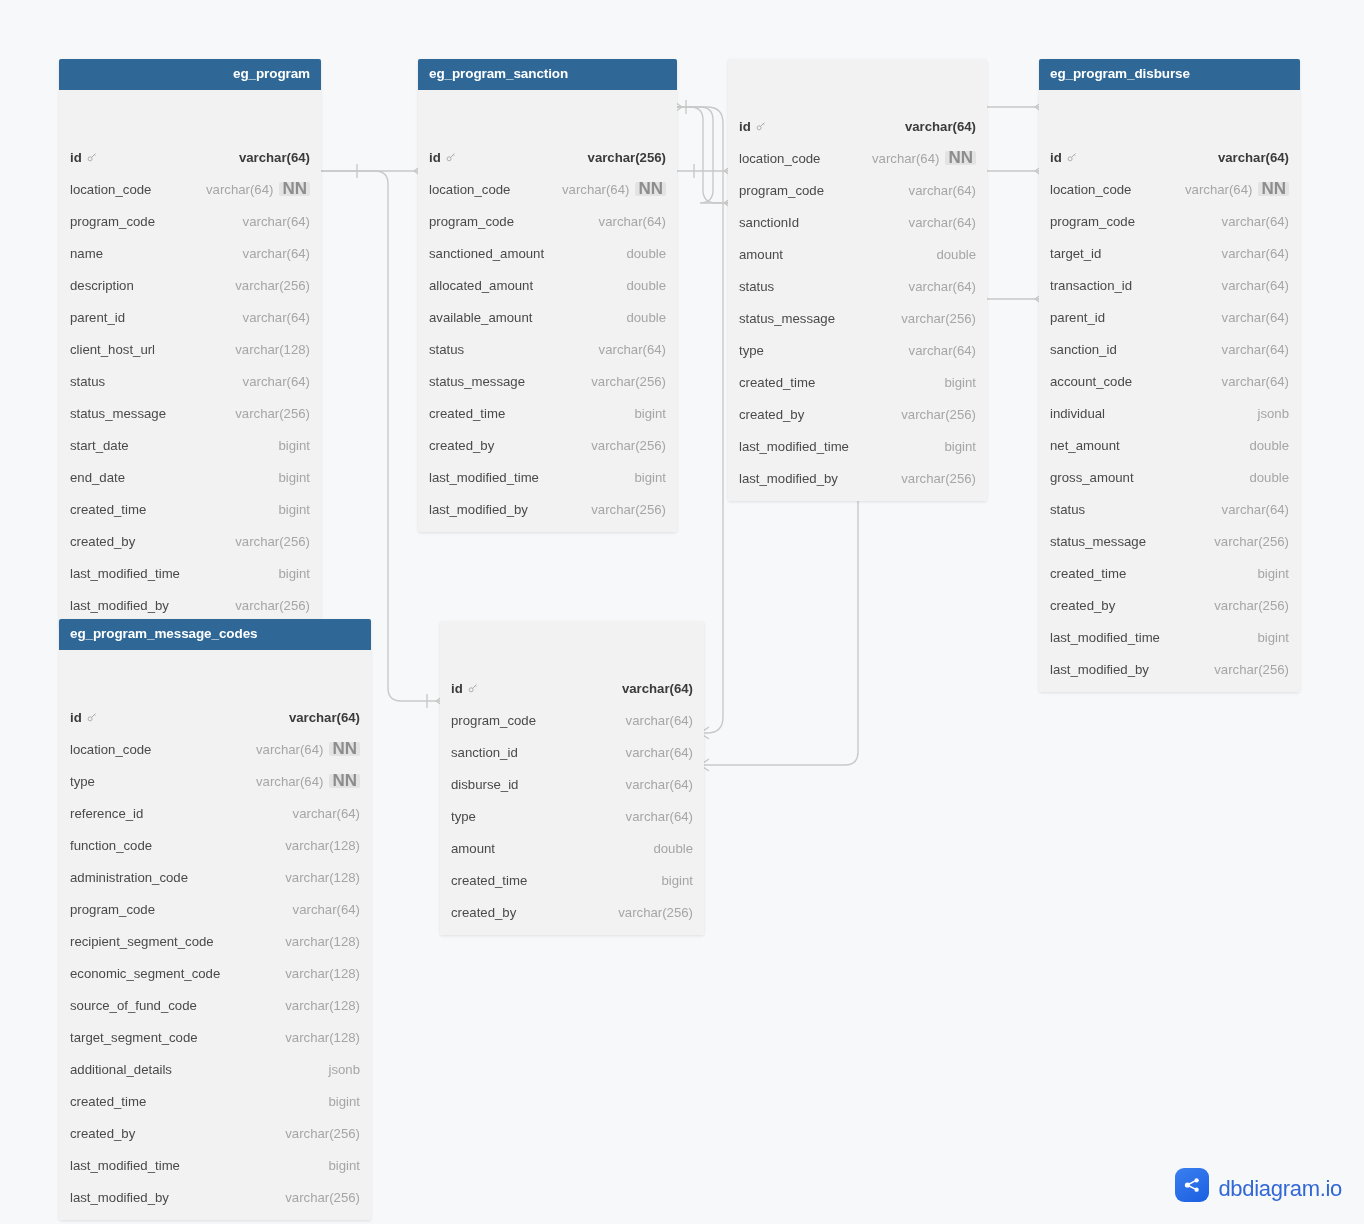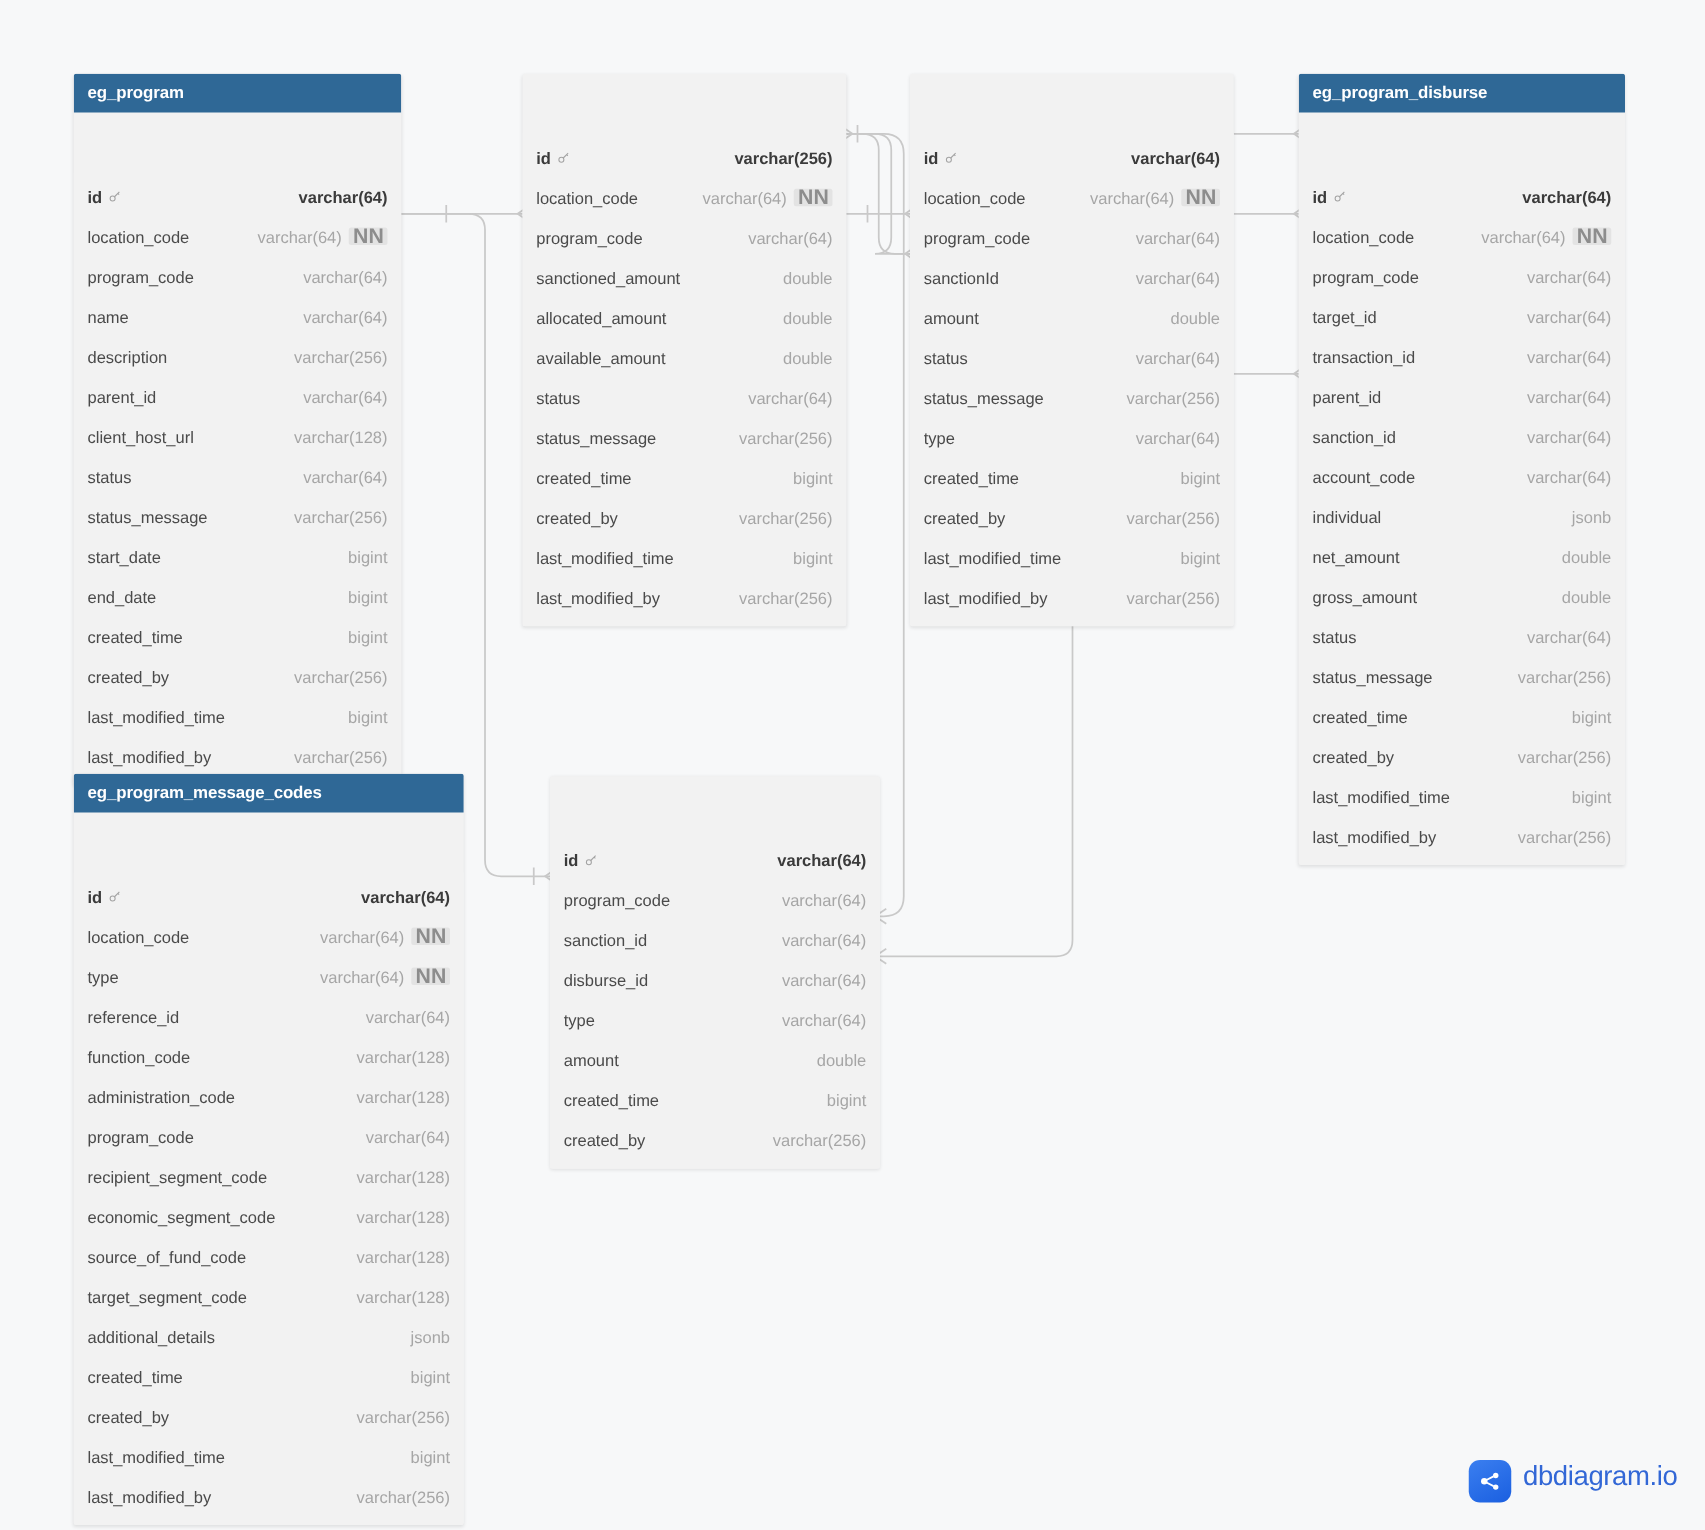--- a/index.html
+++ b/index.html
@@ -78,21 +78,21 @@
     border-radius: 2px;
     padding: 1px 3px 2px 3px;
     line-height: 11px;
   }
   
   #brand {
     position: absolute;
     right: 22px;
     bottom: 22px;
     display: flex;
-    align-items: flex-start;
+    align-items: flex-end;
     gap: 9px;
     z-index: 3;
   }
   #brand .mark {
     width: 34px; height: 34px;
     border-radius: 9px;
     background: linear-gradient(150deg,#3b7ff0,#1a5fe0);
     display: flex; align-items: center; justify-content: center;
   }
   #brand .wordmark {
@@ -143,21 +143,21 @@
       <path d="M1044 165 L1035 171 L1044 177"></path>
       <path d="M1044 293 L1035 299 L1044 305"></path>
       <path d="M700 726 L700 740"></path>
       <path d="M709 727 L700 733 L709 739"></path>
       <path d="M700 758 L700 772"></path>
       <path d="M709 759 L700 765 L709 771"></path>
     </g>
   </svg>
 
   <div id="tables-root">
-      <div class="table-card" style="left: 59px; top: 59px; width: 262px;">
+      <div class="table-card" style="left: 59px; top: 59px; width: 262px; text-align: right;">
         <div class="table-header">eg_program</div>
         <div class="table-body">
           <div class="field-row pk">
             <span class="field-name">
               <span>id</span>
               <span class="key-icon"><svg viewBox="0 0 24 24" width="12" height="12" fill="none" stroke="#7a7a7a" stroke-width="1.7">
                   <circle cx="8.2" cy="15.6" r="4"></circle>
                   <path d="M11.2 12.8 L19 5 M16.6 7.4 L18.6 9.4"></path>
                 </svg></span>
             </span>
@@ -274,20 +274,21 @@
             <span class="field-name">
               <span>last_modified_by</span>
             </span>
             <span class="field-type">
               <span>varchar(256)</span>
             </span>
           </div>
         </div>
       </div>
       <div class="table-card" style="left: 418px; top: 59px; width: 259px;">
+        <div class="table-header">eg_program_sanction</div>
         <div class="table-body">
           <div class="field-row pk">
             <span class="field-name">
               <span>id</span>
               <span class="key-icon"><svg viewBox="0 0 24 24" width="12" height="12" fill="none" stroke="#7a7a7a" stroke-width="1.7">
                   <circle cx="8.2" cy="15.6" r="4"></circle>
                   <path d="M11.2 12.8 L19 5 M16.6 7.4 L18.6 9.4"></path>
                 </svg></span>
             </span>
             <span class="field-type">

